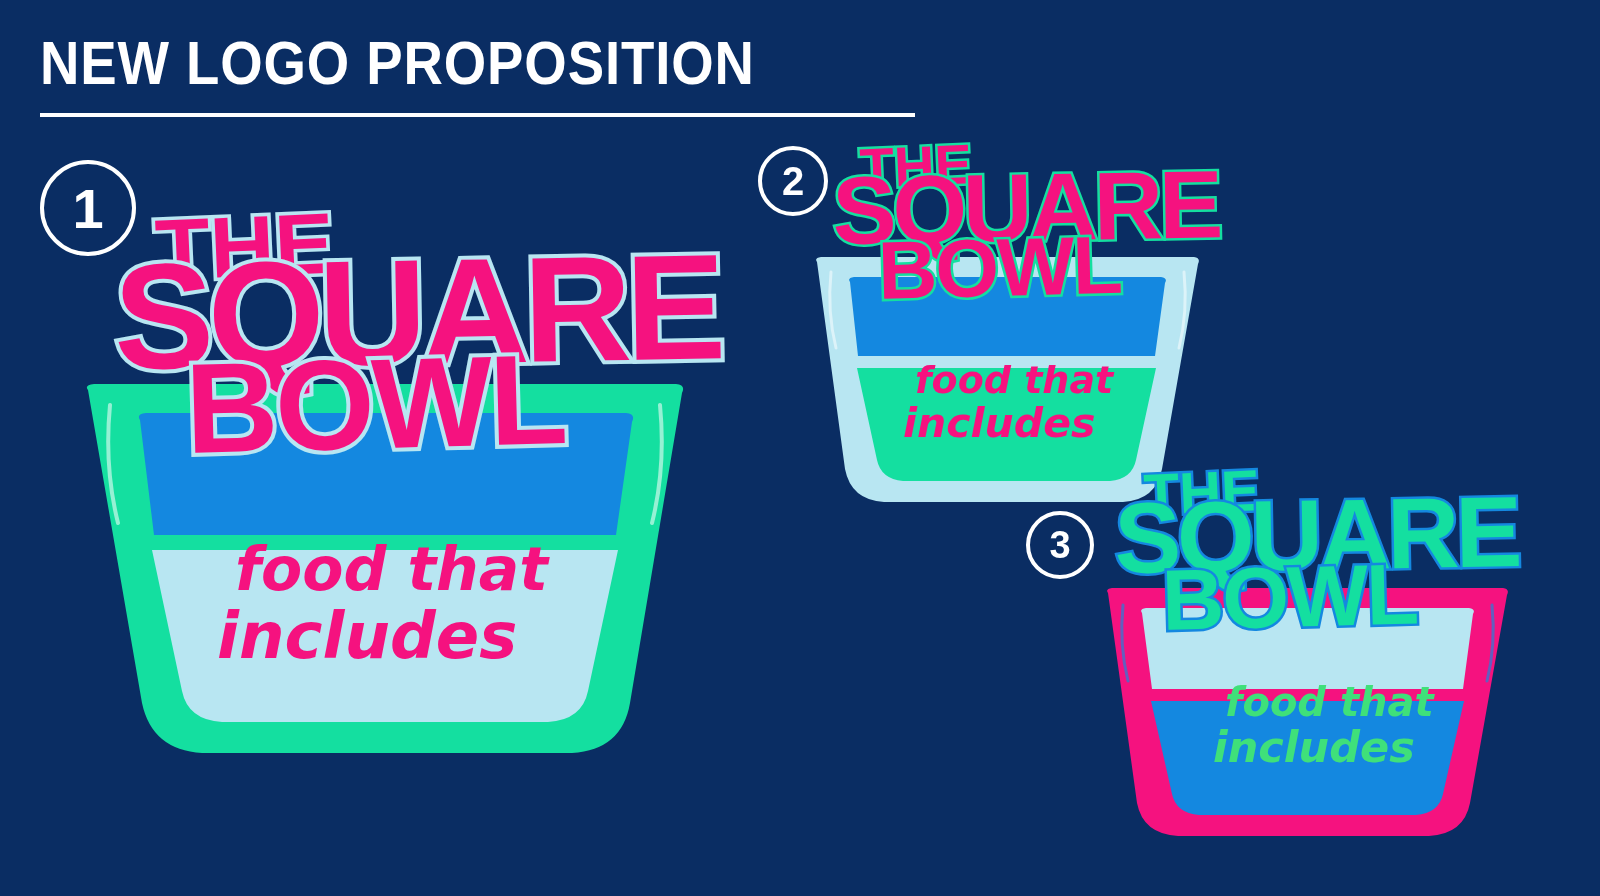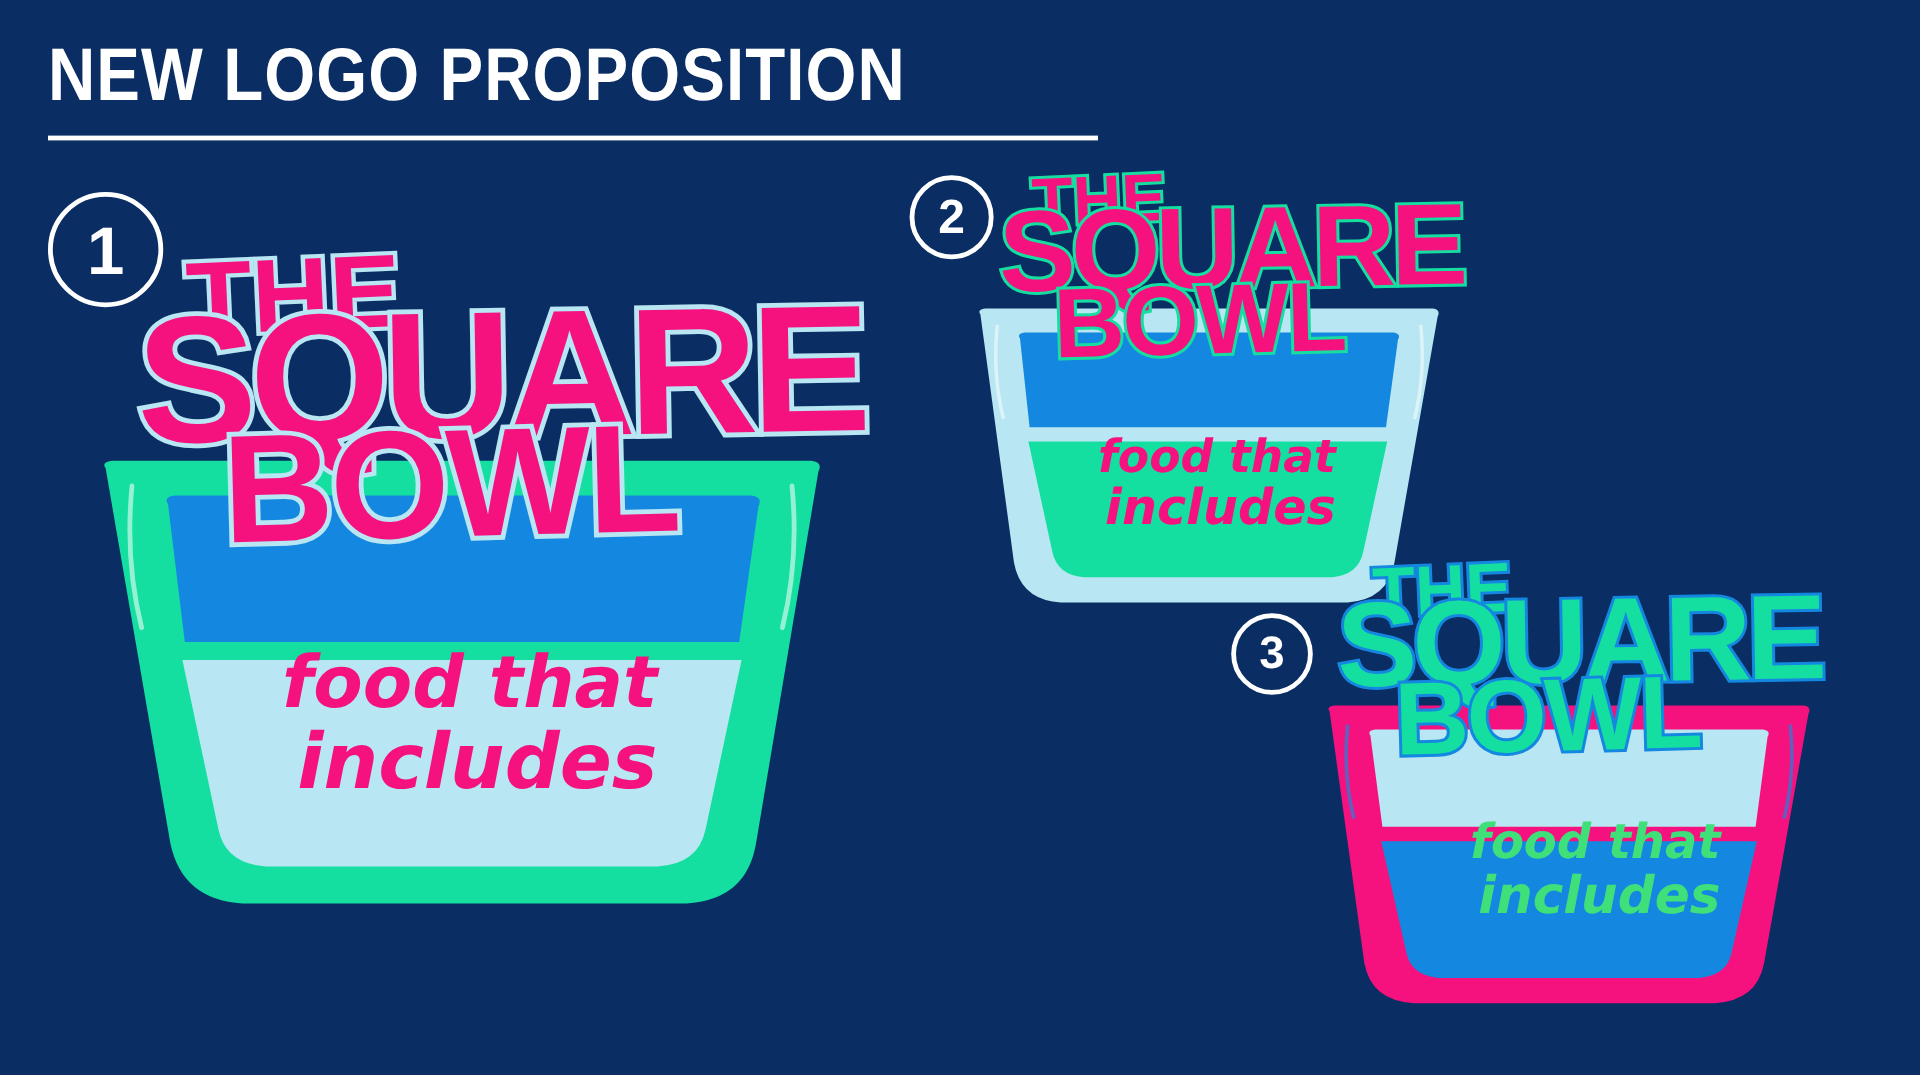--- a/index.html
+++ b/index.html
@@ -59,21 +59,21 @@
   
   .logo { position: absolute; }
   #logo-1 { left: 70px;   top: 205px; width: 630px; height: 560px; }
   #logo-2 { left: 805px;  top: 140px; width: 405px; height: 370px; }
   #logo-3 { left: 1095px; top: 465px; width: 425px; height: 380px; }
 
   .logo svg { width: 100%; height: 100%; display: block; overflow: visible; }
 
   
   .wordmark { position: absolute; z-index: 20; pointer-events: none; }
-  .tag      { position: absolute; z-index: 25; pointer-events: none; text-align: right; }
+  .tag      { position: absolute; z-index: 25; pointer-events: none; }
 
   .wm-line {
     font-family: "Liberation Sans", sans-serif;
     font-weight: bold;
     line-height: 0.82;
     white-space: nowrap;
     margin: 0;
   }
   .tag-line {
     font-family: "DejaVu Sans", sans-serif;

